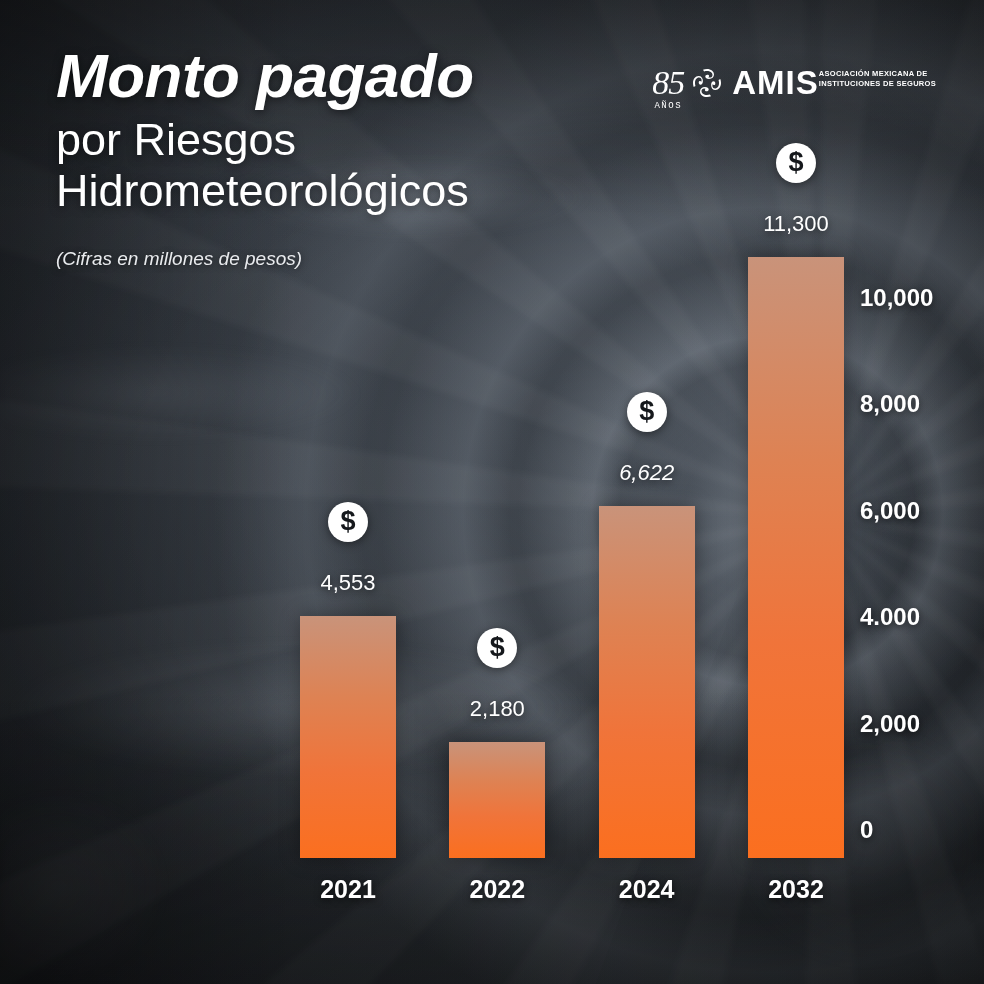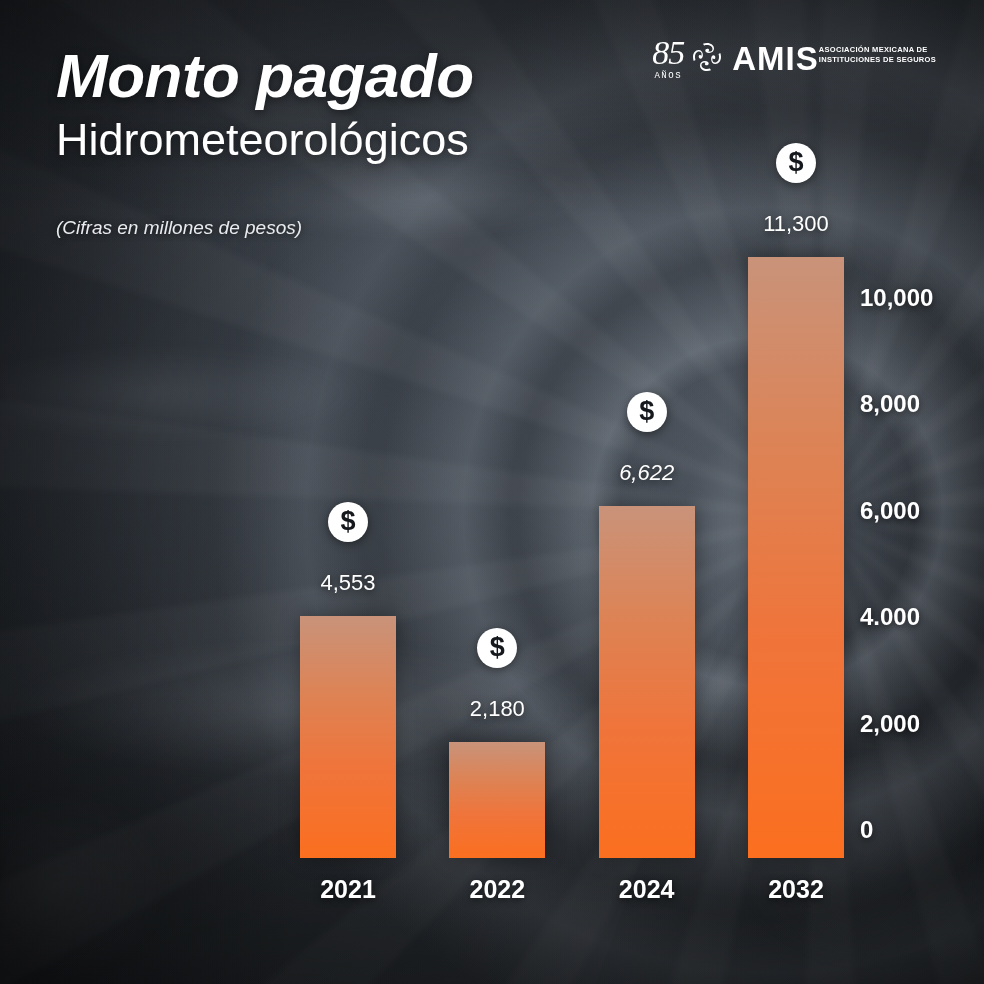--- a/index.html
+++ b/index.html
@@ -78,34 +78,34 @@
     text-shadow: 0 2px 10px rgba(0,0,0,0.55);
   }
   .title-sub {
     font-size: 45px;
     font-weight: 400;
     line-height: 1.12;
     margin: 0;
     text-shadow: 0 2px 10px rgba(0,0,0,0.5);
   }
   .title-note {
-    margin-top: 51px;
+    margin-top: 32px;
     font-size: 19px;
     font-style: italic;
     color: #e9ebee;
     text-shadow: 0 1px 6px rgba(0,0,0,0.6);
   }
 
   
   .logo {
     position: absolute;
-    top: 36px;
+    top: 66px;
     right: 48px;
     display: flex;
-    align-items: center;
+    align-items: flex-start;
     gap: 6px;
   }
   .logo-85 {
     display: flex;
     flex-direction: column;
     align-items: center;
     line-height: 1;
   }
   .logo-85 .num {
     font-size: 34px;
@@ -234,20 +234,21 @@
 <body>
 
 <div id="page">
   <div class="bg"></div>
   <div class="bg-swirl"></div>
   <div class="bg-wisps"></div>
   <div class="bg-vignette"></div>
 
   <div class="header">
     <h1 class="title-main">Monto pagado</h1>
+    <div class="title-sub">por Riesgos</div>
     <div class="title-sub">Hidrometeorológicos</div>
     <div class="title-note">(Cifras en millones de pesos)</div>
   </div>
 
   <div class="logo">
     <div class="logo-85">
       <div class="num">85</div>
       <div class="anios">AÑOS</div>
     </div>
     <div class="logo-mark">

